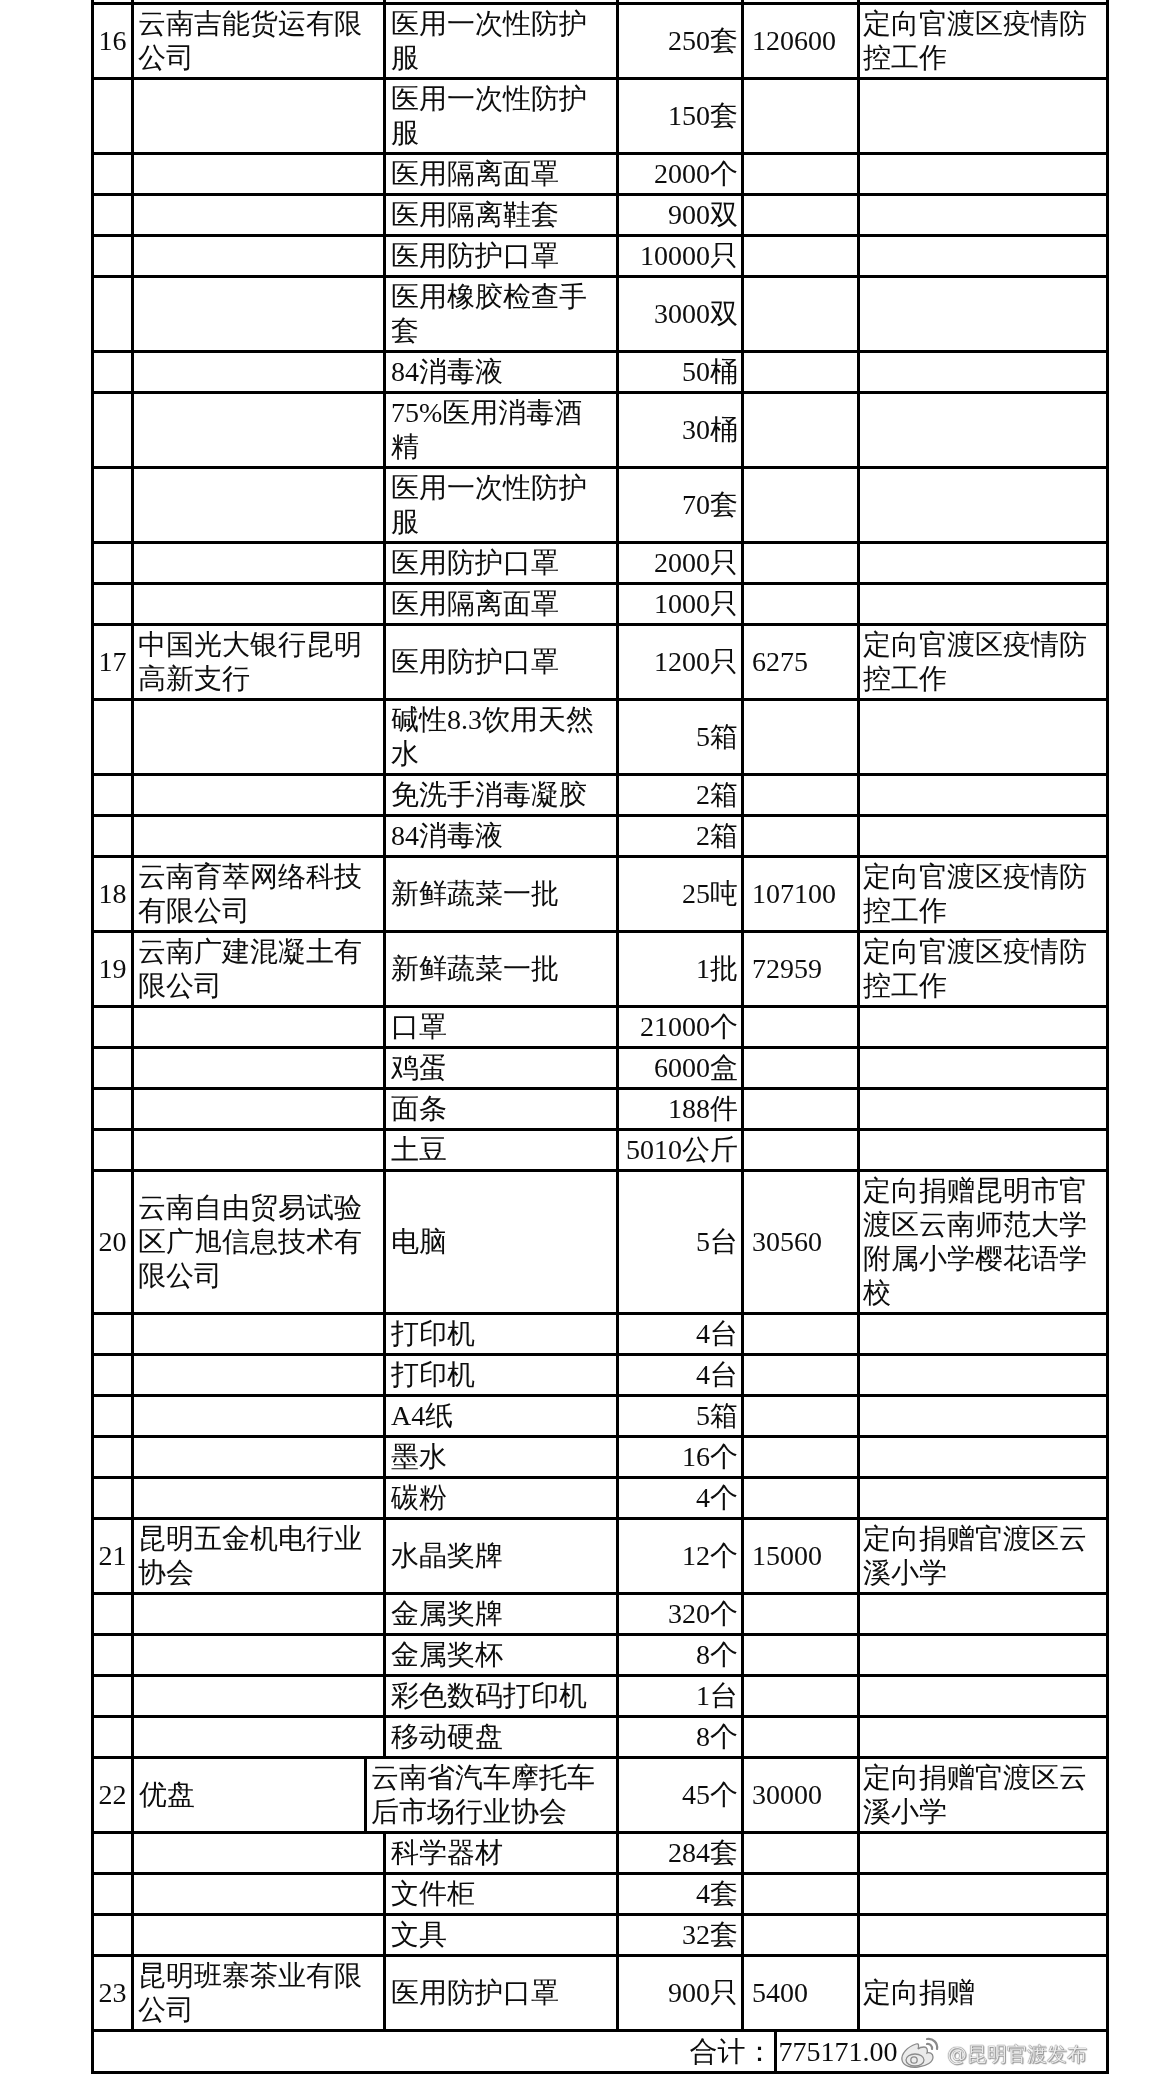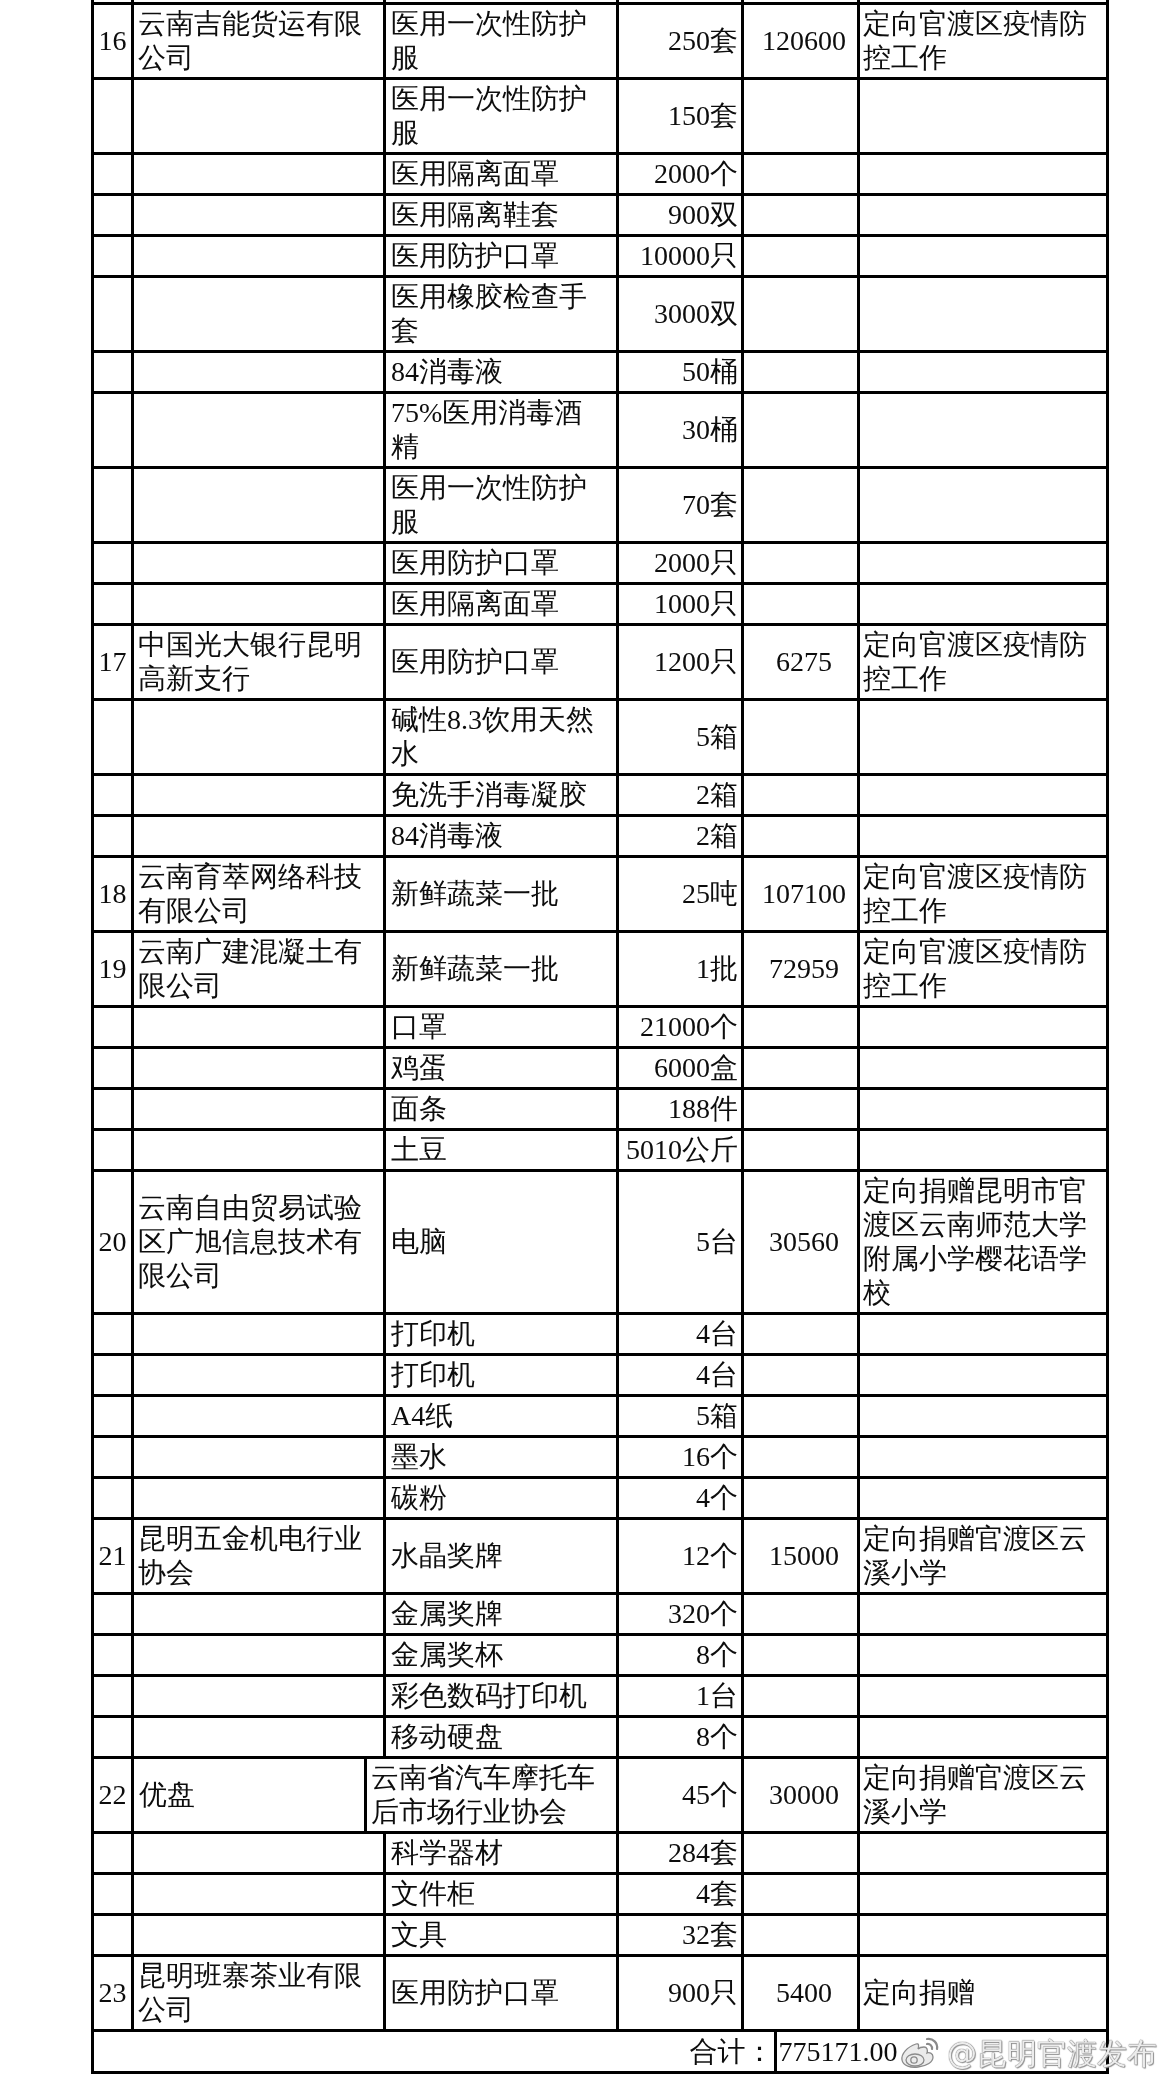--- a/index.html
+++ b/index.html
@@ -20,31 +20,31 @@
     .cell {
       box-sizing: border-box; border-right: 3px solid #000; height: 100%;
       display: flex; align-items: center;
       font-size: 28px; line-height: 34px;
     }
     .cell > span { min-width: 0; word-break: break-all; }
     .c-no { width: 40px; justify-content: center; align-items: center; }
     .c-donor { width: 252px; padding-left: 4px; }
     .c-item { width: 233px; padding-left: 5px; padding-right: 12px; }
     .c-qty { width: 125px; justify-content: flex-end; padding-right: 3px; white-space: nowrap; }
-    .c-amt { width: 116px; justify-content: center; padding-right: 1px; white-space: nowrap; padding-left: 8px; }
+    .c-amt { width: 116px; justify-content: flex-start; padding-right: 1px; white-space: nowrap; padding-left: 8px; }
     .c-rem { width: 249px; padding-left: 3px; }
     .c-total-label { width: 750px; justify-content: flex-end; padding-right: 0; white-space: nowrap; }
     .c-total-value { width: 365px; padding-left: 2px; white-space: nowrap; }
 
     .wm {
       position: absolute; left: 899px; top: 2035px; height: 38px;
       display: flex; align-items: center; gap: 6px; pointer-events: none;
     }
     .wm-text {
-      font-family: "DejaVu Sans", sans-serif; font-size: 30px; line-height: 38px;
+      font-family: "DejaVu Sans", sans-serif; font-size: 20px; line-height: 38px;
       color: #ececec;
       text-shadow: 0 0 1px #6f6f6f, 0 0 1px #6f6f6f, 1px 1px 1px #9a9a9a;
     }
   </style>
 </head>
 <body>
 
 <div class="sheet">
 
   <div class="row partial">

